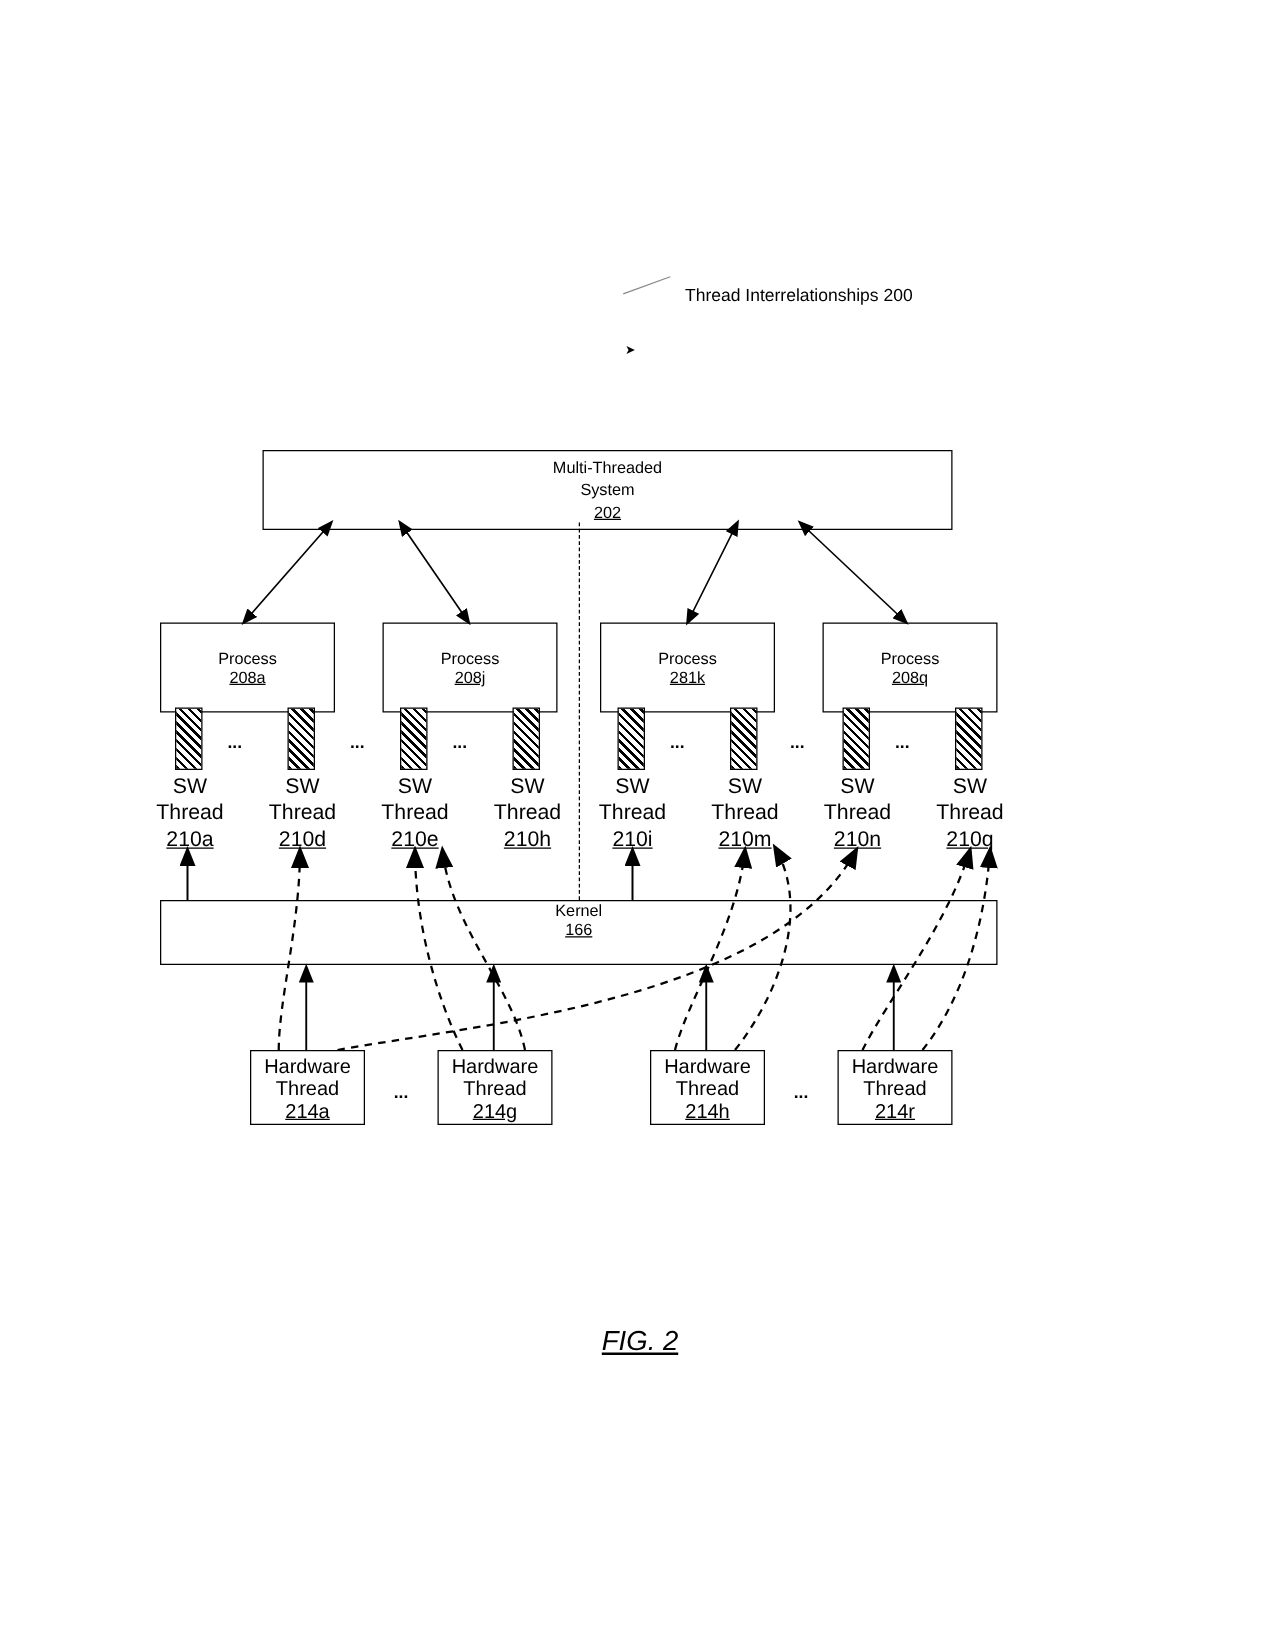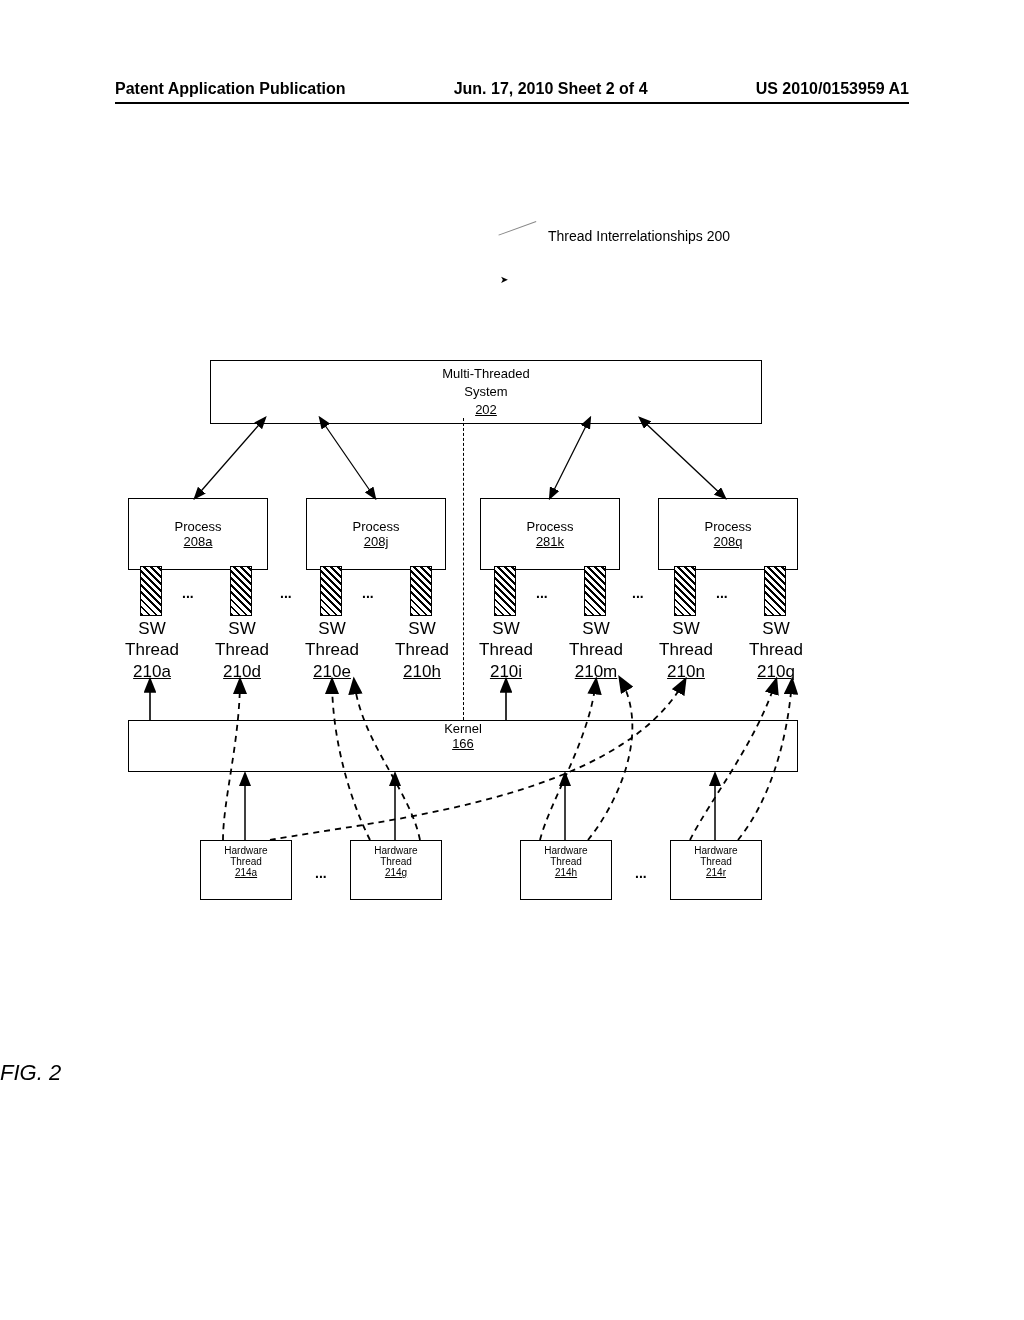--- a/index.html
+++ b/index.html
@@ -105,21 +105,21 @@
     top: 480px;
     left: 8px;
     width: 668px;
     height: 50px;
     padding-top: 0;
   }
   .hw {
     width: 90px;
     height: 54px;
     padding-top: 4px;
-    font-size: 10px;
+    font-size: 16px;
   }
   .hw0 { top: 600px; left: 80px; }
   .hw1 { top: 600px; left: 230px; }
   .hw2 { top: 600px; left: 400px; }
   .hw3 { top: 600px; left: 550px; }
   .vdash-center {
     position: absolute;
     top: 178px;
     left: 343px;
     height: 302px;
@@ -131,34 +131,31 @@
     left: 0;
     width: 780px;
     height: 820px;
     pointer-events: none;
   }
   .fig-caption {
     position: absolute;
     top: 1060px;
     left: 0;
     width: 1024px;
+    text-align: center;
     font-style: italic;
     font-size: 22px;
+    text-decoration: underline;
   }
 </style>
 </head>
 <body>
 
 <div class="page">
 
-  <div class="header">
-    <span>Patent Application Publication</span>
-    <span>Jun. 17, 2010  Sheet 2 of 4</span>
-    <span>US 2010/0153959 A1</span>
-  </div>
 
   <div class="figure-area">
     <div class="pointer-line"></div>
     <div class="pointer-tip">➤</div>
     <div class="title-label">Thread Interrelationships 200</div>
 
     <div class="box mts">
       <div>Multi-Threaded<br>System</div>
       <div class="num">202</div>
     </div>

